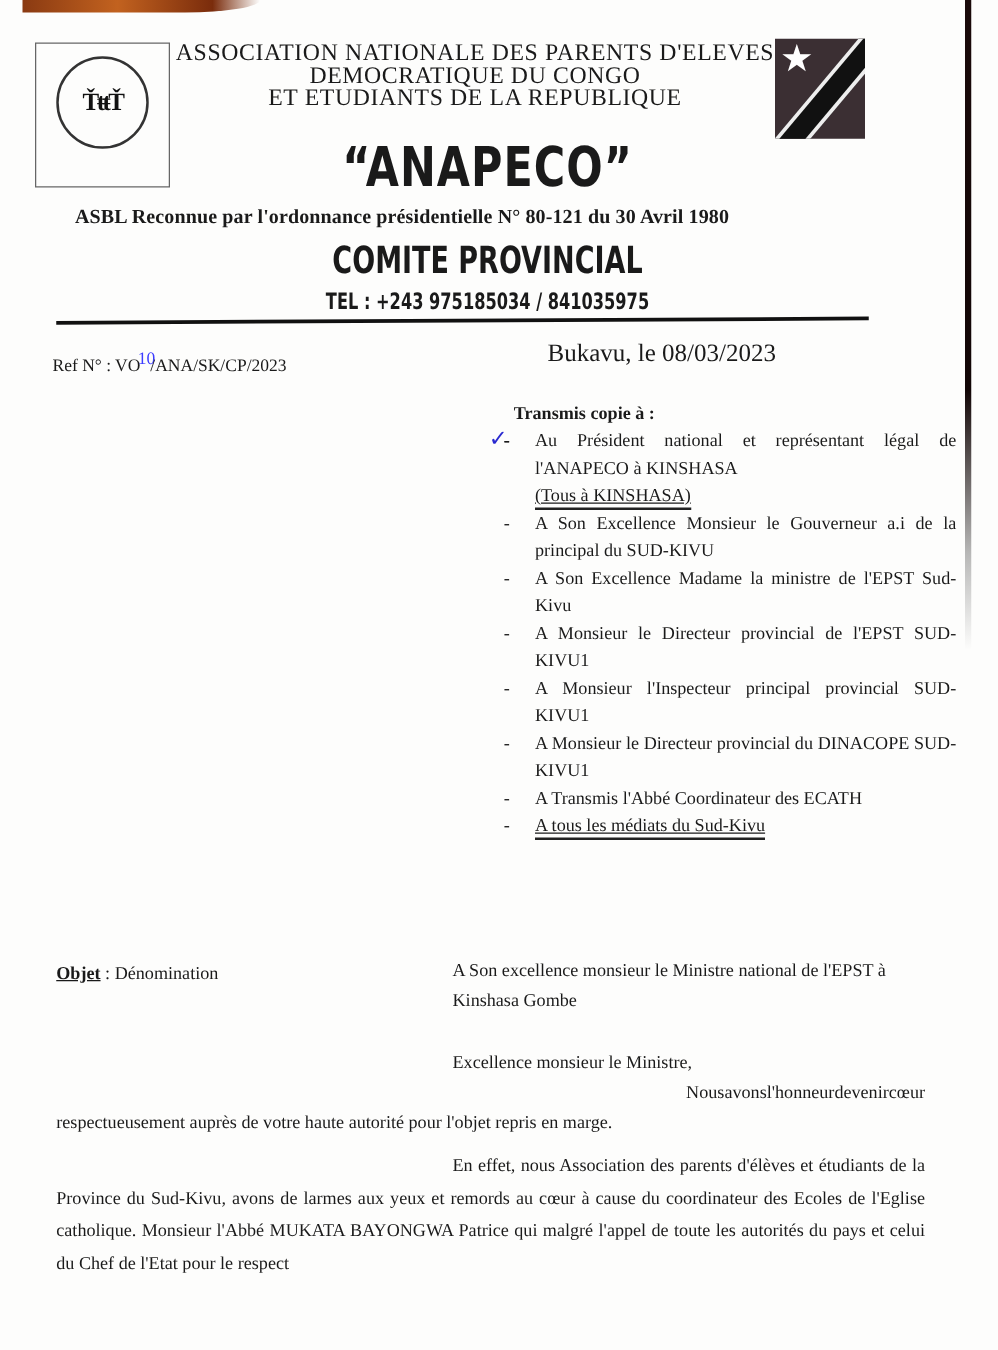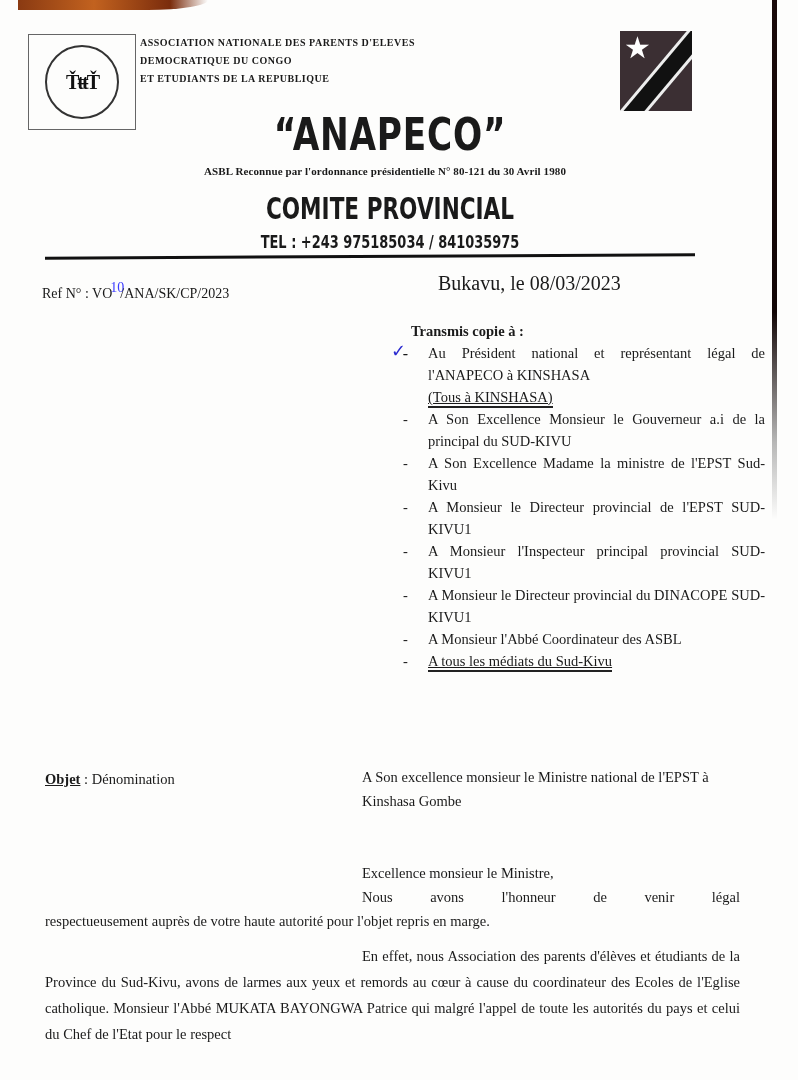--- a/index.html
+++ b/index.html
@@ -12,21 +12,21 @@
     .top-wood {
       position: absolute; left: 18px; top: 0; width: 190px; height: 10px;
       background: linear-gradient(90deg, #8a3a12, #c2621f 40%, #7a2c0c 80%, rgba(160,80,30,0));
       border-bottom-right-radius: 60px 10px;
     }
     .right-edge {
       position: absolute; left: 772px; top: 0; width: 5px; height: 520px;
       background: linear-gradient(180deg, #1a0a0a 0%, #120606 60%, rgba(20,20,20,0.3) 85%, rgba(255,255,255,0) 100%);
     }
     .logo-left {
-      position: absolute; left: 28px; top: 34px; width: 108px; height: 96px;
+      position: absolute; left: 28px; top: 34px; width: 108px; height: 116px;
       border: 1px solid #666; box-sizing: border-box;
     }
     .logo-left .circle {
       position: absolute; left: 16px; top: 10px; width: 70px; height: 70px;
       border: 2px solid #333; border-radius: 50%;
       display: flex; align-items: center; justify-content: center;
       font-size: 20px; font-weight: bold; letter-spacing: -2px; color: #111;
     }
     .logo-right {
       position: absolute; left: 620px; top: 31px; width: 72px; height: 80px;
@@ -34,32 +34,32 @@
     }
     .logo-right .stripe {
       position: absolute; left: -20px; top: 32px; width: 130px; height: 16px;
       background: #111; transform: rotate(-50deg);
       border-top: 3px solid #eee; border-bottom: 3px solid #eee;
     }
     .logo-right .star {
       position: absolute; left: 4px; top: 2px; font-size: 30px; color: #fff; line-height: 1;
     }
     .org-name {
-      position: absolute; left: 140px; top: 34px; width: 480px; 
-      font-weight: bold; font-size: 10px; line-height: 18px; letter-spacing: 0.5px;
+      position: absolute; left: 140px; top: 34px; width: 480px; text-align: center;
+      font-weight: normal; font-size: 19px; line-height: 18px; letter-spacing: 0.5px;
       font-family: "Liberation Serif", serif;
     }
     .acronym {
       position: absolute; left: 200px; top: 110px; width: 380px; text-align: center;
       font-family: "DejaVu Sans", sans-serif; font-weight: bold;
       font-size: 44px; line-height: 50px; transform: scaleX(0.78); letter-spacing: 1px;
     }
     .asbl {
-      position: absolute; left: 60px; top: 165px; width: 650px; text-align: center;
-      font-weight: bold; font-size: 11px; letter-spacing: 0.1px;
+      position: absolute; left: 60px; top: 165px; width: 650px; 
+      font-weight: bold; font-size: 16px; letter-spacing: 0.1px;
     }
     .comite {
       position: absolute; left: 200px; top: 190px; width: 380px; text-align: center;
       font-family: "DejaVu Sans", sans-serif; font-weight: bold;
       font-size: 30px; transform: scaleX(0.72); line-height: 38px;
     }
     .tel {
       position: absolute; left: 200px; top: 230px; width: 380px; text-align: center;
       font-family: "DejaVu Sans", sans-serif; font-weight: bold;
       font-size: 18px; transform: scaleX(0.72); line-height: 24px;
@@ -86,22 +86,22 @@
     .objet {
       position: absolute; left: 45px; top: 771px; font-size: 14.5px;
     }
     .objet b { text-decoration: underline; }
     .addressee {
       position: absolute; left: 362px; top: 765px; width: 378px; font-size: 14.5px; line-height: 24px;
     }
     .body-text {
       position: absolute; left: 45px; top: 838px; width: 695px; font-size: 14.5px; line-height: 24px;
     }
-    .body-text .salutation { margin-left: 317px; margin-top: 23px; }
-    .body-text .p1-first { margin-left: 317px; display: flex; justify-content: space-between; }
+    .body-text .salutation { margin-left: 317px; }
+    .body-text .p1-first { margin-left: 317px; display: flex; justify-content: flex-end; }
     .body-text .p2 { margin-top: 10px; text-align: justify; text-indent: 317px; line-height: 26px; }
   </style>
 </head>
 <body>
 
 <div class="top-wood"></div>
 <div class="right-edge"></div>
 
 <div class="logo-left">
   <div class="circle">ŤŧŧŤ</div>
@@ -156,21 +156,21 @@
   <div class="item">
     <span class="bullet">-</span>
     <span>A Monsieur l'Inspecteur principal provincial SUD-KIVU1</span>
   </div>
   <div class="item">
     <span class="bullet">-</span>
     <span>A Monsieur le Directeur provincial du DINACOPE SUD-KIVU1</span>
   </div>
   <div class="item">
     <span class="bullet">-</span>
-    <span>A Monsieur l'Abbé Coordinateur des ASBL</span>
+    <span>A Transmis l'Abbé Coordinateur des ECATH</span>
   </div>
   <div class="item">
     <span class="bullet">-</span>
     <span class="underline">A tous les médiats du Sud-Kivu</span>
   </div>
 </div>
 
 <div class="objet">
   <b>Objet</b><span> : </span><span>Dénomination</span>
 </div>
@@ -178,17 +178,17 @@
 <div class="addressee">A Son excellence monsieur le Ministre national de l'EPST à Kinshasa Gombe</div>
 
 <div class="body-text">
   <div class="salutation">Excellence monsieur le Ministre,</div>
   <div class="p1-first">
     <span>Nous</span>
     <span>avons</span>
     <span>l'honneur</span>
     <span>de</span>
     <span>venir</span>
-    <span>légal</span>
+    <span>cœur</span>
   </div>
   <div>respectueusement auprès de votre haute autorité pour l'objet repris en marge.</div>
   <div class="p2">En effet, nous Association des parents d'élèves et étudiants de la Province du Sud-Kivu, avons de larmes aux yeux et remords au cœur à cause du coordinateur des Ecoles de l'Eglise catholique. Monsieur l'Abbé MUKATA  BAYONGWA Patrice qui  malgré l'appel  de toute les autorités du pays et celui du Chef de l'Etat pour le respect</div>
 </div>
 
 </body></html>

